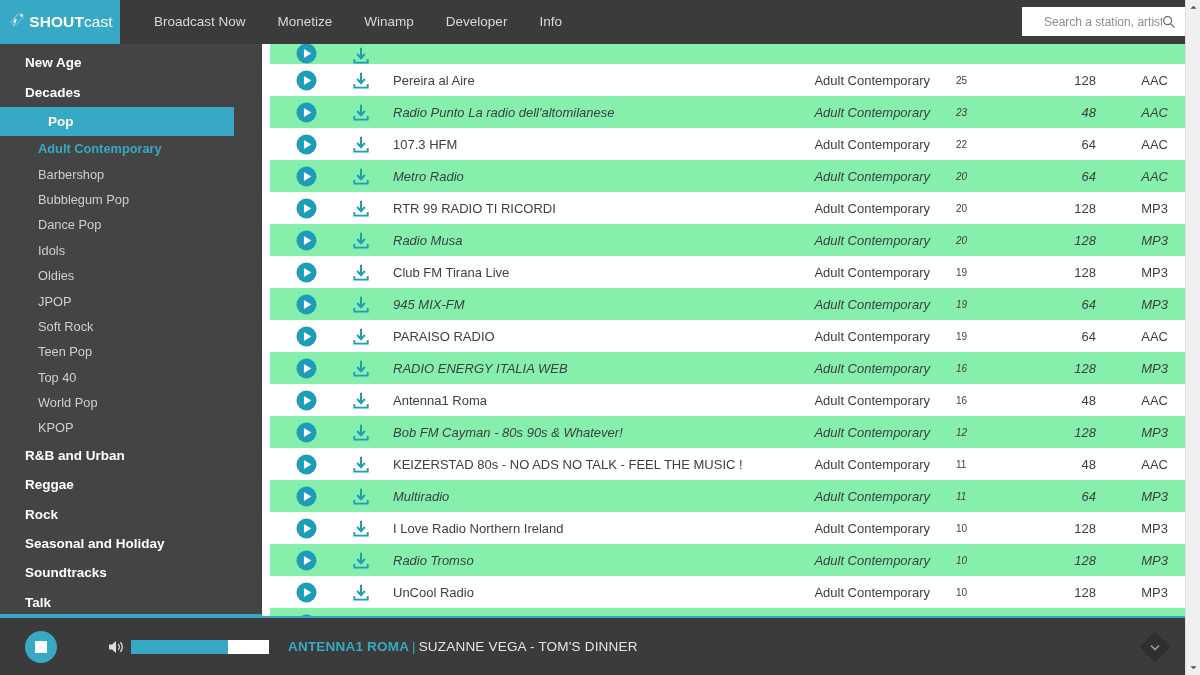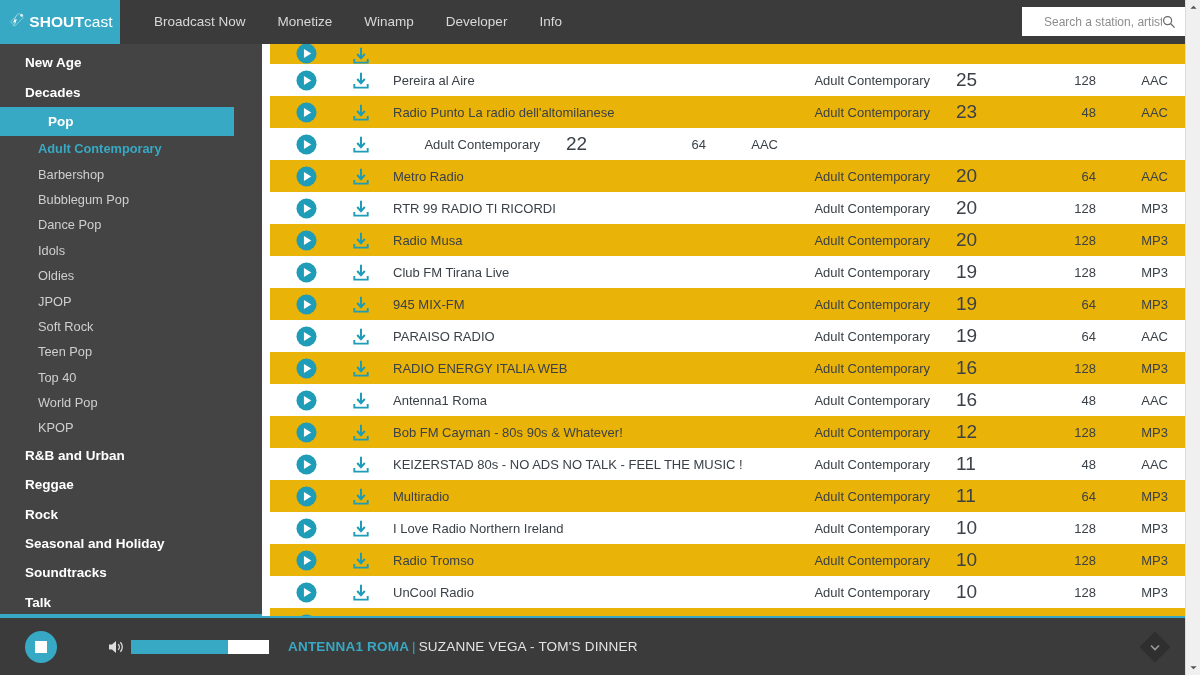--- a/index.html
+++ b/index.html
@@ -88,29 +88,29 @@
     background: #ffffff;
     overflow: hidden;
   }
   .row {
     position: relative;
     height: 32px;
     display: flex; align-items: center;
     background: #ffffff;
     cursor: pointer;
   }
-  .row.alt { background: #eab308; }
+  .row.alt { background: #86efac; font-style: italic; }
   .c-play { width: 72px; flex: 0 0 auto; display: flex; justify-content: center; }
   .c-dl   { width: 38px; flex: 0 0 auto; display: flex; justify-content: center; }
   .c-name {
     flex: 1 1 auto; font-size: 13px; color: #3b4147;
     padding-left: 13px; white-space: nowrap; overflow: hidden;
   }
   .c-genre { width: 160px; flex: 0 0 auto; font-size: 13px; color: #3b4147; text-align: right; }
-  .c-list  { width: 80px;  flex: 0 0 auto; font-size: 19px; color: #3b4147; padding-left: 26px; }
+  .c-list  { width: 80px;  flex: 0 0 auto; font-size: 10px; color: #3b4147; padding-left: 26px; }
   .c-rate  { width: 86px;  flex: 0 0 auto; font-size: 13px; color: #3b4147; text-align: right; }
   .c-fmt   { width: 104px;  flex: 0 0 auto; font-size: 13px; color: #3b4147; text-align: right; padding-right: 32px; }
 
   .play-ico { width: 21px; height: 21px; display: block; }
   .dl-ico   { width: 16px; height: 17px; display: block; }
 
   
   #vscroll {
     position: absolute; right: 0; top: 0;
     width: 13px; height: 572px;
@@ -296,20 +296,21 @@
             <path d="M8.3 6.2 L16 11 L8.3 15.8 Z" fill="#ffffff"></path>
           </svg>
         </div>
         <div class="c-dl">
           <svg class="dl-ico" viewBox="0 0 16 17">
             <line x1="8" y1="0.8" x2="8" y2="10" stroke="#1f9cb8" stroke-width="2"></line>
             <path d="M4.2 7 L8 11.2 L11.8 7" fill="none" stroke="#1f9cb8" stroke-width="2"></path>
             <path d="M1.3 12 v3.6 h13.4 V12" fill="none" stroke="#1f9cb8" stroke-width="1.9"></path>
           </svg>
         </div>
+        <div class="c-name">107.3 HFM</div>
         <div class="c-genre">Adult Contemporary</div>
         <div class="c-list">22</div>
         <div class="c-rate">64</div>
         <div class="c-fmt">AAC</div>
       </div>
       <div class="row alt">
         <div class="c-play">
           <svg class="play-ico" viewBox="0 0 22 22">
             <circle cx="11" cy="11" r="10.5" fill="#1f9cb8"></circle>
             <path d="M8.3 6.2 L16 11 L8.3 15.8 Z" fill="#ffffff"></path>

